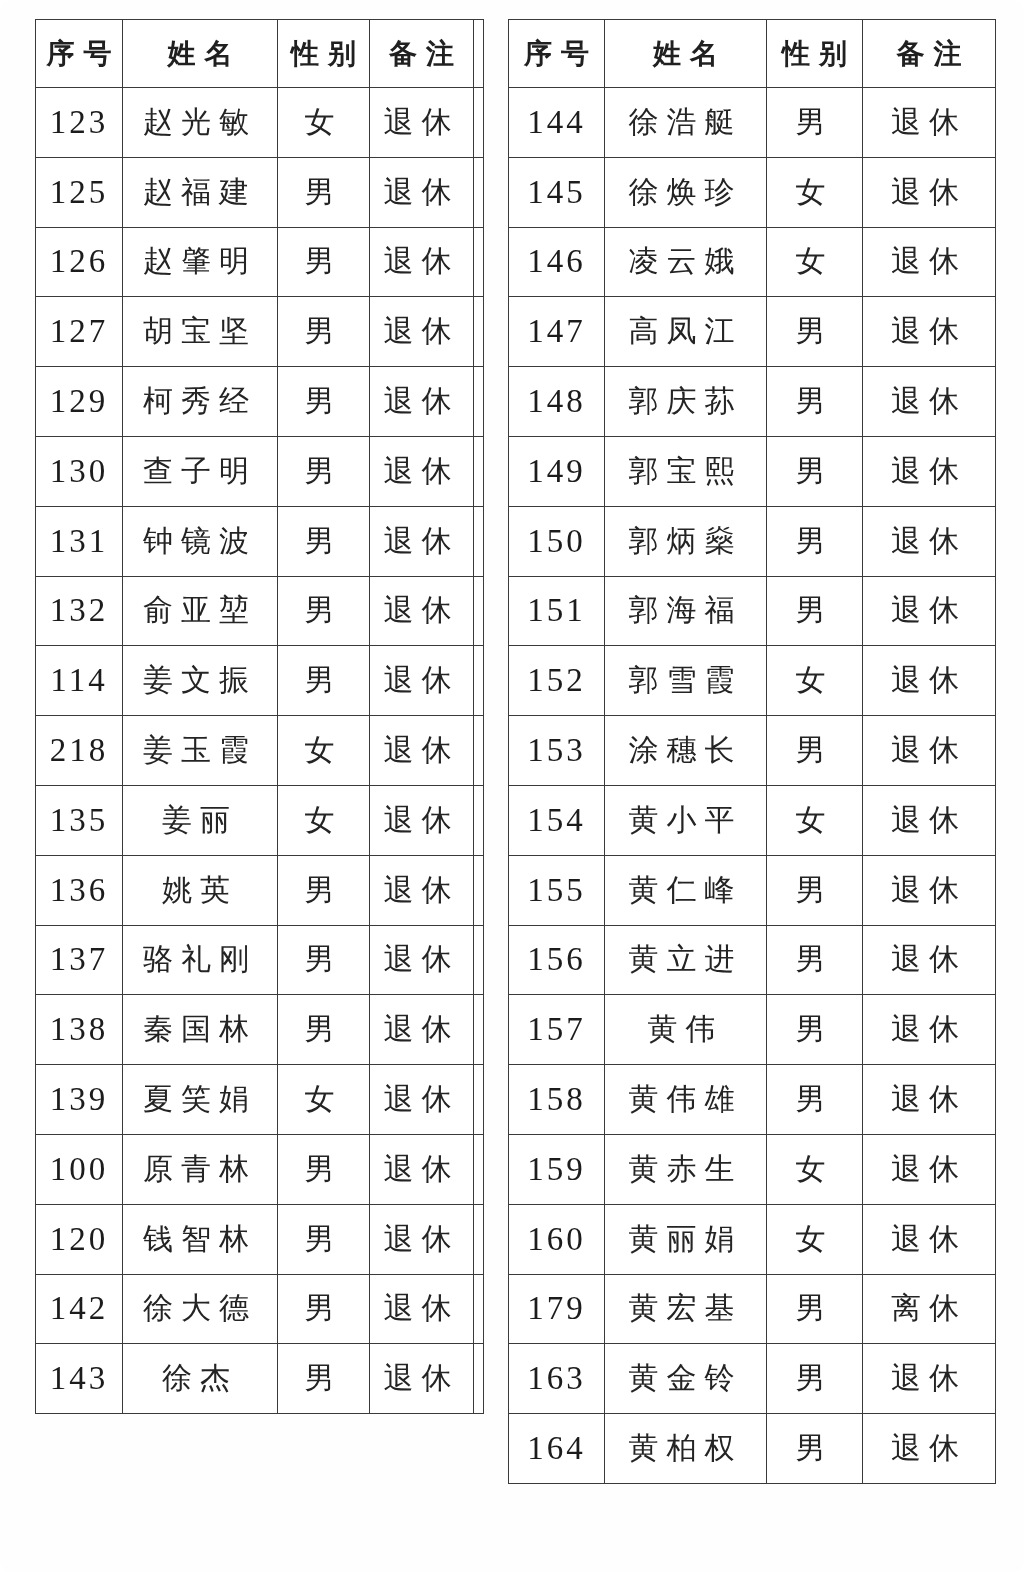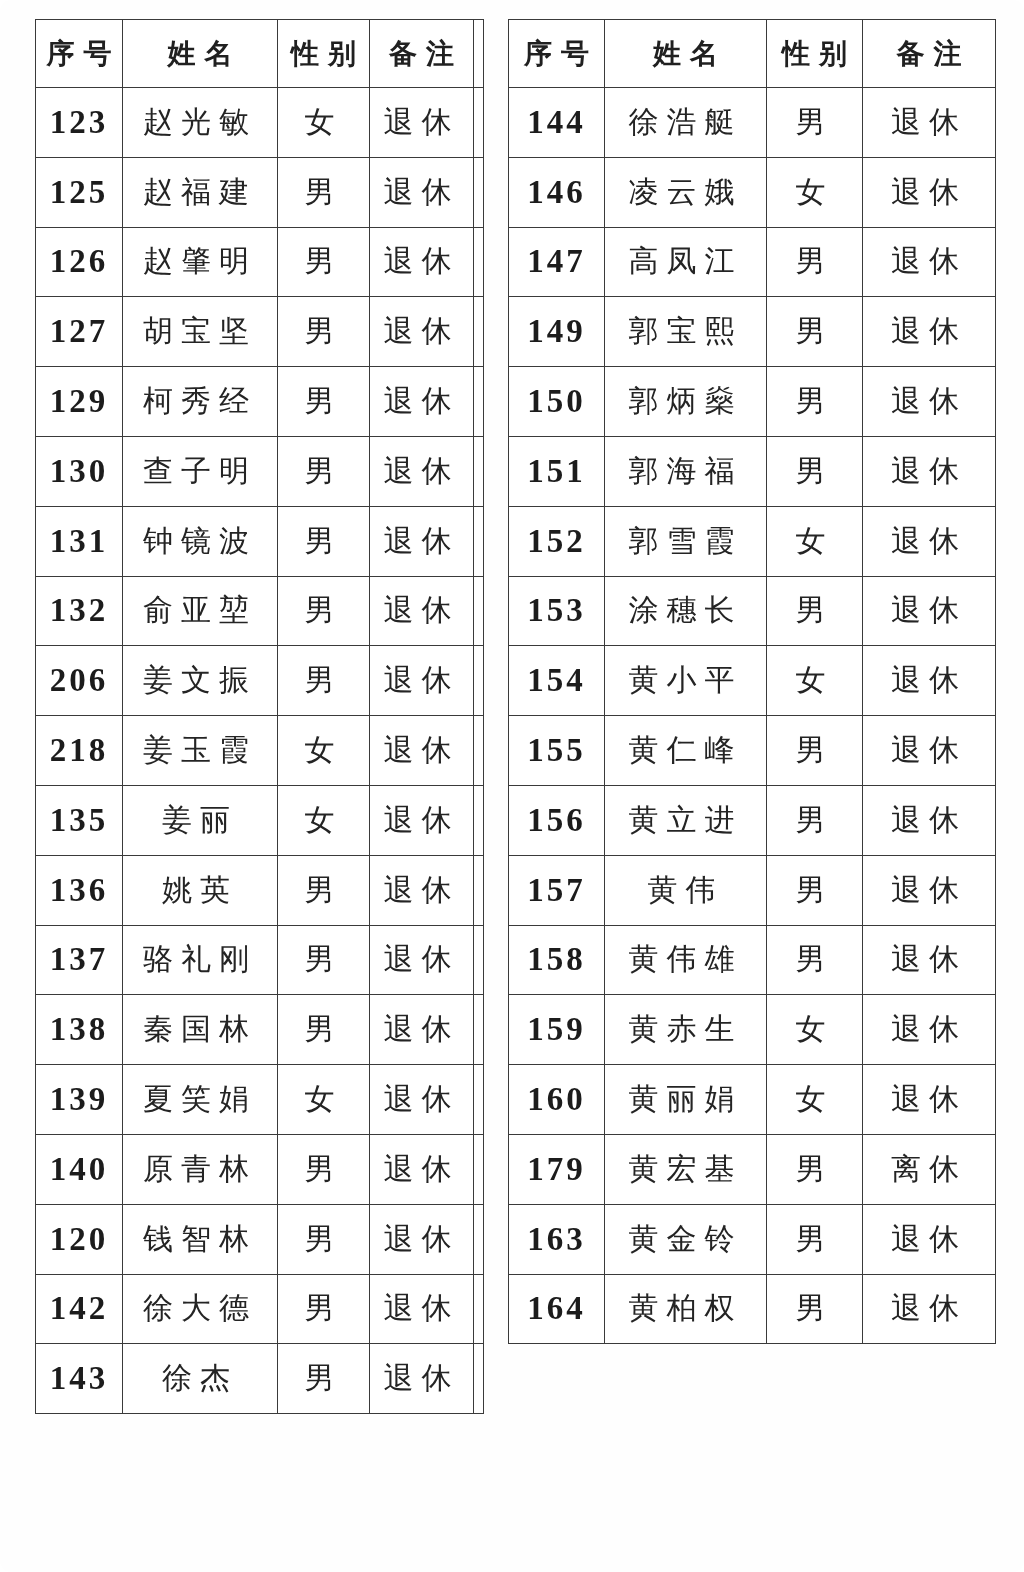--- a/index.html
+++ b/index.html
@@ -48,21 +48,20 @@
     letter-spacing: 8px;
     padding-left: 8px;
     color: #242424;
   }
   td.cell-num {
     font-family: "Liberation Serif", "DejaVu Serif", serif;
     font-size: 33px;
     letter-spacing: 3px;
     padding-left: 3px;
     color: #1c1c1c;
-    font-weight: bold;
   }
   th.spacer, td.spacer {
     padding: 0;
   }
   #tbl-left  { left: 35px;  }
   #tbl-right { left: 508px; }
 </style>
 </head>
 <body>
 
@@ -135,21 +134,21 @@
           <td class="spacer"></td>
         </tr>
         <tr>
           <td class="cell-num">132</td>
           <td class="cell-cjk">俞亚堃</td>
           <td class="cell-cjk">男</td>
           <td class="cell-cjk">退休</td>
           <td class="spacer"></td>
         </tr>
         <tr>
-          <td class="cell-num">206</td>
+          <td class="cell-num">114</td>
           <td class="cell-cjk">姜文振</td>
           <td class="cell-cjk">男</td>
           <td class="cell-cjk">退休</td>
           <td class="spacer"></td>
         </tr>
         <tr>
           <td class="cell-num">218</td>
           <td class="cell-cjk">姜玉霞</td>
           <td class="cell-cjk">女</td>
           <td class="cell-cjk">退休</td>
@@ -184,21 +183,21 @@
           <td class="spacer"></td>
         </tr>
         <tr>
           <td class="cell-num">139</td>
           <td class="cell-cjk">夏笑娟</td>
           <td class="cell-cjk">女</td>
           <td class="cell-cjk">退休</td>
           <td class="spacer"></td>
         </tr>
         <tr>
-          <td class="cell-num">140</td>
+          <td class="cell-num">100</td>
           <td class="cell-cjk">原青林</td>
           <td class="cell-cjk">男</td>
           <td class="cell-cjk">退休</td>
           <td class="spacer"></td>
         </tr>
         <tr>
           <td class="cell-num">120</td>
           <td class="cell-cjk">钱智林</td>
           <td class="cell-cjk">男</td>
           <td class="cell-cjk">退休</td>
@@ -236,28 +235,40 @@
         </tr>
       </thead>
       <tbody>
         <tr>
           <td class="cell-num">144</td>
           <td class="cell-cjk">徐浩艇</td>
           <td class="cell-cjk">男</td>
           <td class="cell-cjk">退休</td>
         </tr>
         <tr>
+          <td class="cell-num">145</td>
+          <td class="cell-cjk">徐焕珍</td>
+          <td class="cell-cjk">女</td>
+          <td class="cell-cjk">退休</td>
+        </tr>
+        <tr>
           <td class="cell-num">146</td>
           <td class="cell-cjk">凌云娥</td>
           <td class="cell-cjk">女</td>
           <td class="cell-cjk">退休</td>
         </tr>
         <tr>
           <td class="cell-num">147</td>
           <td class="cell-cjk">高凤江</td>
+          <td class="cell-cjk">男</td>
+          <td class="cell-cjk">退休</td>
+        </tr>
+        <tr>
+          <td class="cell-num">148</td>
+          <td class="cell-cjk">郭庆荪</td>
           <td class="cell-cjk">男</td>
           <td class="cell-cjk">退休</td>
         </tr>
         <tr>
           <td class="cell-num">149</td>
           <td class="cell-cjk">郭宝熙</td>
           <td class="cell-cjk">男</td>
           <td class="cell-cjk">退休</td>
         </tr>
         <tr>

